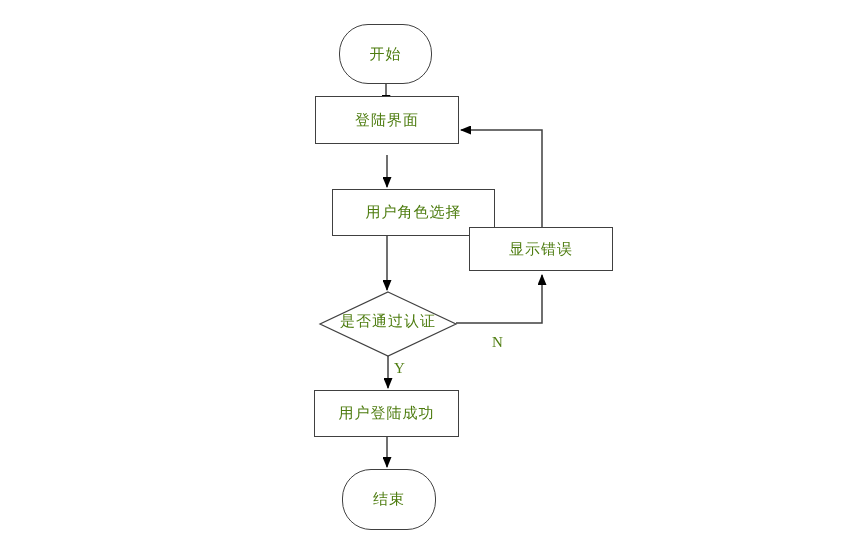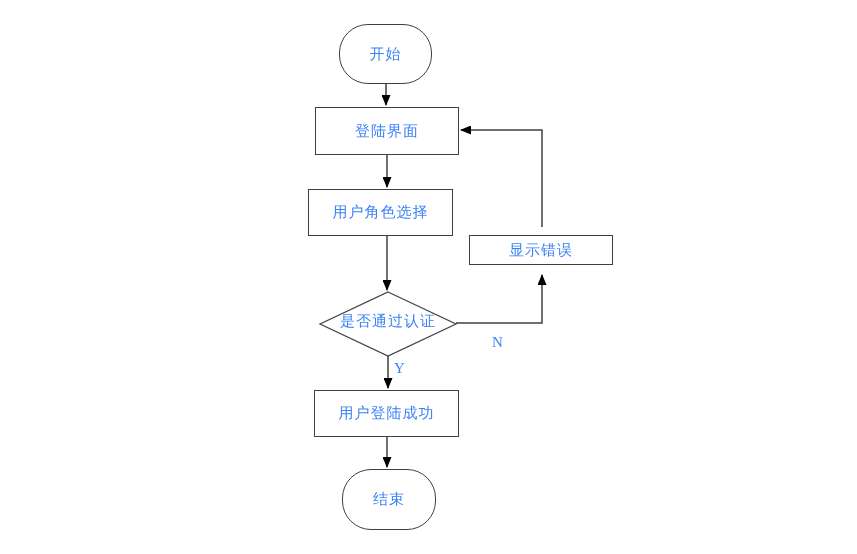--- a/index.html
+++ b/index.html
@@ -6,21 +6,21 @@
     margin: 0;
     padding: 0;
     background: #ffffff;
   }
   .canvas {
     position: relative;
     width: 857px;
     height: 554px;
     background: #ffffff;
     font-family: "Liberation Serif", "DejaVu Serif", serif;
-    color: #3b82f6;
+    color: #4d7c0f;
     overflow: hidden;
   }
   .wires {
     position: absolute;
     inset: 0;
     width: 857px;
     height: 554px;
   }
   .node {
     position: absolute;
@@ -79,33 +79,33 @@
 
     <path d="M542 227 L542 130 L461 130" stroke="#404040" stroke-width="1.5" fill="none" marker-end="url(#arrow)"></path>
 
     <polygon points="388,292 456,324 388,356 320,324" fill="#ffffff" stroke="#404040" stroke-width="1.2"></polygon>
   </svg>
 
   <div class="node terminator" style="left:339px; top:24px; width:93px; height:60px;">
     <span>开始</span>
   </div>
 
-  <div class="node" style="left:315px; top:107px; width:144px; height:48px;">
+  <div class="node" style="left:315px; top:96px; width:144px; height:48px;">
     <span>登陆界面</span>
   </div>
 
-  <div class="node" style="left:308px; top:189px; width:145px; height:47px;">
+  <div class="node" style="left:332px; top:189px; width:163px; height:47px;">
     <span>用户角色选择</span>
   </div>
 
   <div class="decision-label" style="left:320px; top:312px; width:136px; height:24px;">
     <span>是否通过认证</span>
   </div>
 
-  <div class="node" style="left:469px; top:235px; width:144px; height:30px;">
+  <div class="node" style="left:469px; top:227px; width:144px; height:44px;">
     <span>显示错误</span>
   </div>
 
   <div class="node terminator" style="left:342px; top:469px; width:94px; height:61px;">
     <span>结束</span>
   </div>
 
   <div class="node" style="left:314px; top:390px; width:145px; height:47px;">
     <span>用户登陆成功</span>
   </div>

